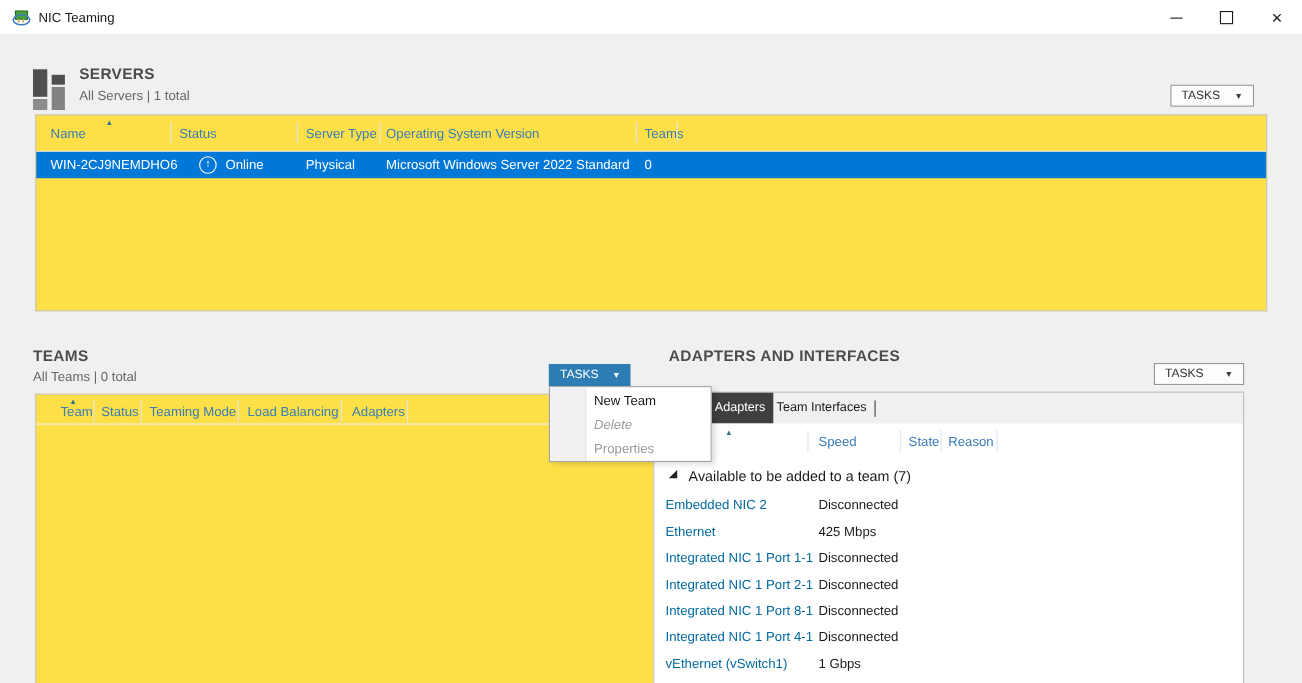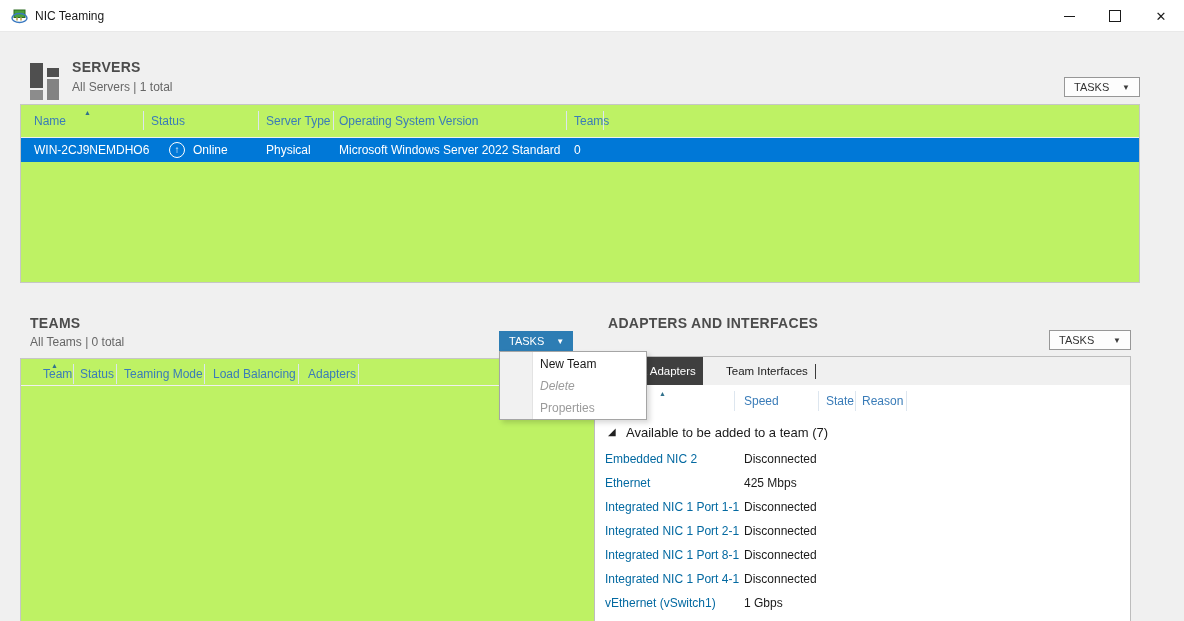--- a/index.html
+++ b/index.html
@@ -28,21 +28,21 @@
   .servers-icon .b4{position:absolute;left:17px;top:18px;width:12px;height:21px;background:#838383;}
 
   
   .tasks-btn{position:absolute;height:20px;display:flex;align-items:center;justify-content:space-between;
     padding:0 9px;font-size:11px;color:#333;background:#fdfdfd;border:1px solid #979797;box-sizing:border-box;cursor:pointer;}
   .tasks-btn .arrow{font-size:8px;color:#3c3c3c;margin-left:12px;}
   .tasks-btn.active{background:#2d7db4;border-color:#2d7db4;color:#fff;}
   .tasks-btn.active .arrow{color:#fff;}
 
   
-  .panel{position:absolute;background:#bef264;border:1px solid #c6c6c6;box-sizing:border-box;}
+  .panel{position:absolute;background:#fde047;border:1px solid #c6c6c6;box-sizing:border-box;margin-left:12px;}
   .col-label{position:absolute;font-size:12px;color:#3a7cb8;white-space:nowrap;cursor:pointer;}
   .sep{position:absolute;width:1px;background:#dde6ef;}
   .sort{position:absolute;font-size:7px;color:#31718c;line-height:1;}
   .hdr-line{position:absolute;left:0;right:0;height:1px;background:#f0f0f0;}
 
   
   .sel-row{position:absolute;left:0;width:100%;height:24px;background:#0078d7;cursor:pointer;}
   .cell{position:absolute;top:5px;font-size:12px;color:#fff;white-space:nowrap;}
   .status-icon{position:absolute;left:148px;top:4px;width:14px;height:14px;border:1px solid #fff;border-radius:50%;
     color:#fff;font-size:10px;line-height:14px;text-align:center;}
@@ -164,21 +164,21 @@
   <div class="section-title" style="left:608px;top:315px;">ADAPTERS AND INTERFACES</div>
   <button class="tasks-btn" style="left:1049px;top:330px;width:82px;">
     <span>TASKS</span>
     <span class="arrow">▼</span>
   </button>
 
   <div class="adapters-panel">
     <div class="tab selected" style="left:3px;">
       <span>Network Adapters</span>
     </div>
-    <div class="tab" style="left:104px;margin-left:20px;">
+    <div class="tab" style="left:104px;">
       <span>Team Interfaces</span>
       <span class="tab-caret"></span>
     </div>
 
     <div class="adapters-content">
       <span class="sort" style="left:64px;top:5px;">▲</span>
       <span class="col-label" style="left:149px;top:9px;">Speed</span>
       <span class="col-label" style="left:231px;top:9px;">State</span>
       <span class="col-label" style="left:267px;top:9px;">Reason</span>
       <div class="sep" style="left:139px;top:6px;height:20px;"></div>

